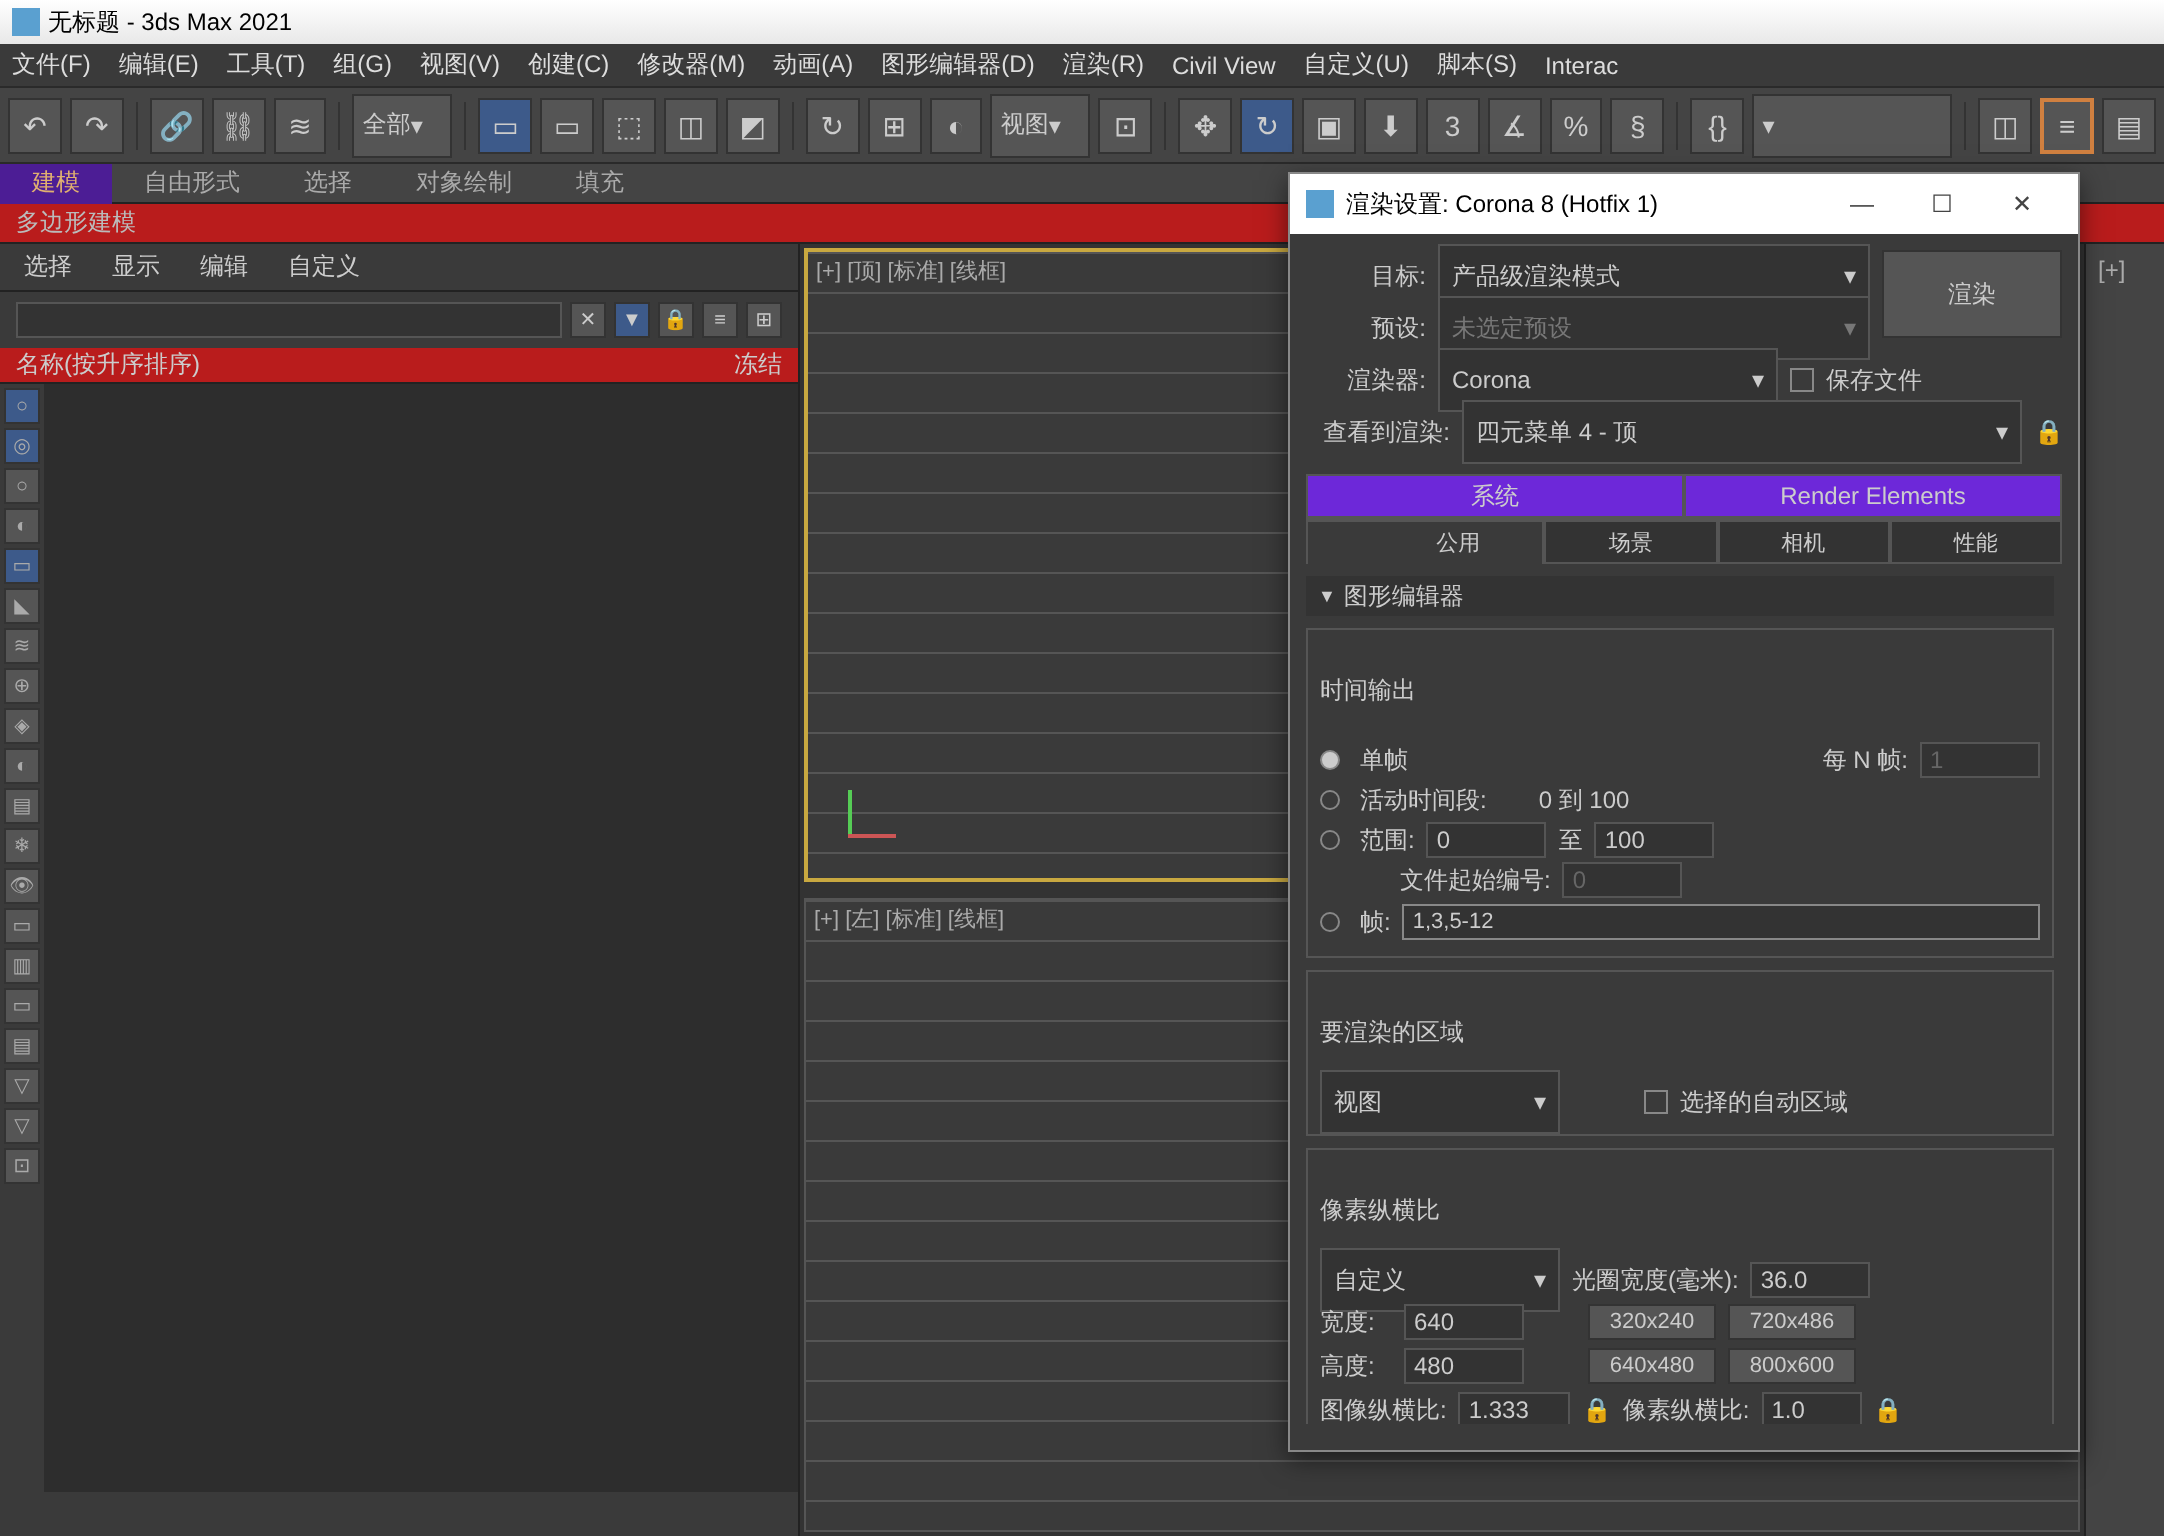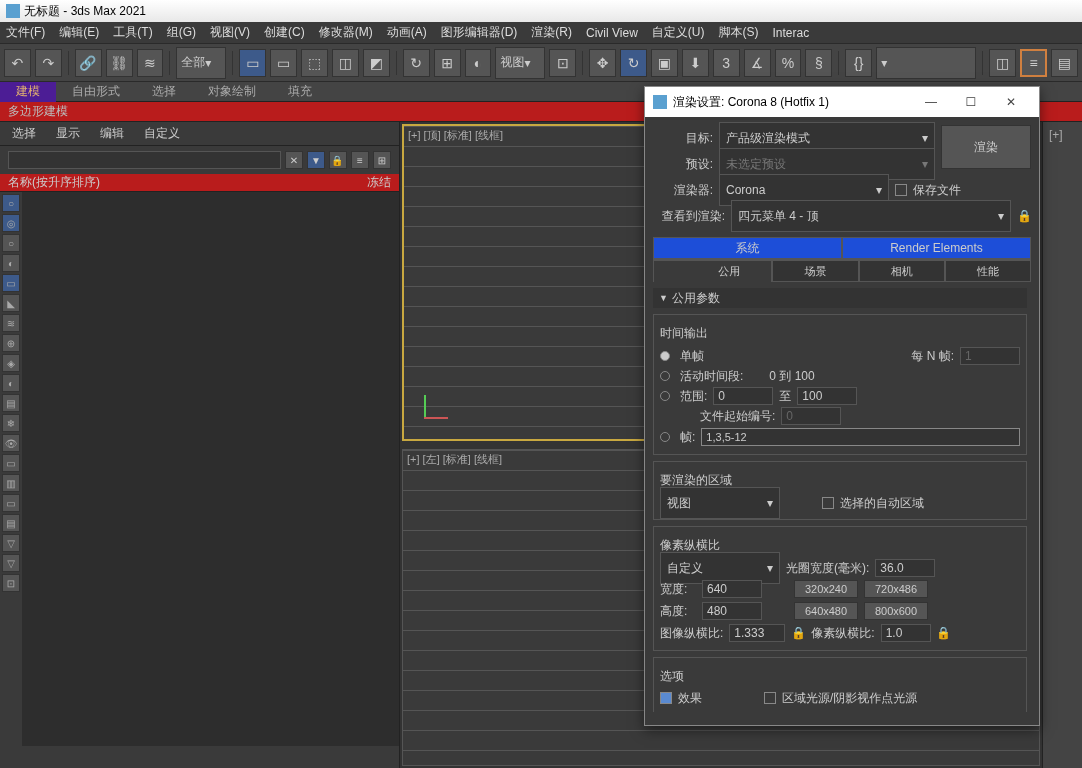--- a/index.html
+++ b/index.html
@@ -59,30 +59,30 @@
 
 .dbody { padding: 8px; }
 .drow { display: flex; align-items: center; height: 26px; gap: 6px; }
 .dlabel { width: 60px; text-align: right; color: #ccc; }
 .dsel { flex: 1; height: 32px; background: #333; border: 1px solid #555; color: #ccc; display: flex; align-items: center; justify-content: space-between; padding: 0 6px; }
 .dsel.dis { color: #777; gap: 16px; }
 .dbtn { width: 90px; height: 44px; background: #555; border: 1px solid #333; display: flex; align-items: center; justify-content: center; color: #ccc; cursor: pointer; }
 .dchk { width: 12px; height: 12px; border: 1px solid #888; }
 .dchk.on { background: #5a8ad0; }
 
-.dtabs { display: flex; background: #1d4ed8; border-bottom: 1px solid #555; margin-top: 8px; align-items: flex-end; }
+.dtabs { display: flex; background: #6d28d9; border-bottom: 1px solid #555; margin-top: 8px; align-items: flex-end; }
 .dtab { flex: 1; height: 22px; display: flex; align-items: center; justify-content: center; color: #ccc; cursor: pointer; border: 1px solid #555; }
 .dtabs2 { display: flex; background: #333; }
 .dtab2 { flex: 1; height: 22px; display: flex; align-items: center; justify-content: center; color: #ccc; cursor: pointer; border: 1px solid #555; font-size: 11px; }
 .dtab2.active { background: #3a3a3a; border-bottom: none; padding-left: 33px; }
 
 .dgroup { border: 1px solid #555; margin: 6px 0; padding: 6px; }
 .dgroup-h { height: 20px; background: #333; display: flex; align-items: center; padding: 0 6px; color: #ccc; margin: 6px 0 0 0; cursor: pointer; }
 .dgroup-h::before { content: '▼'; margin-right: 4px; font-size: 9px; }
-.dsubh { color: #ccc; margin: 4px 0; }
+.dsubh { color: #ccc; margin: 16px 0; }
 .dradio { width: 10px; height: 10px; border-radius: 50%; border: 1px solid #888; display: inline-block; margin-right: 4px; }
 .dradio.on { background: #ccc; }
 .dspin { width: 60px; height: 18px; background: #333; border: 1px solid #555; color: #ccc; display: flex; align-items: center; padding: 0 4px; font-size: 11px; }
 .dspin.dis { color: #666; }
 .dinput { height: 18px; background: #333; border: 1px solid #888; color: #ccc; padding: 0 4px; font-size: 11px; }
 .dpreset { width: 64px; height: 18px; background: #555; border: 1px solid #333; display: flex; align-items: center; justify-content: center; font-size: 11px; cursor: pointer; }
 .lock { width: 14px; height: 14px; color: #888; }
 
 .dscroll { height: 430px; overflow-y: auto; padding-right: 4px; }
 .dscroll::-webkit-scrollbar { width: 14px; }
@@ -289,21 +289,21 @@
     </div>
     <div class="dtabs2">
       <div class="dtab2 active">公用</div>
       <div class="dtab2">场景</div>
       <div class="dtab2">相机</div>
       <div class="dtab2">性能</div>
     </div>
 
     <div class="dscroll">
       <div class="dgroup-h">
-          <span>公用参数</span>
+          <span>图形编辑器</span>
         </div>
 
       <div class="dgroup">
         <div class="dsubh">时间输出</div>
         <div class="drow" style="height:20px">
           <span class="dradio on"></span>
           <span>单帧</span>
           <span style="flex:1"></span>
           <span>每 N 帧:</span>
           <div class="dspin dis">

